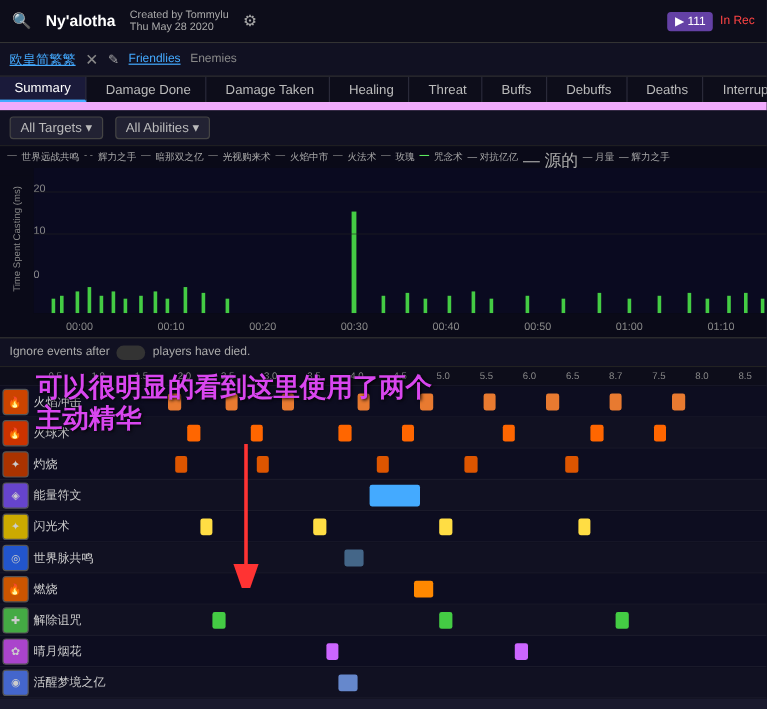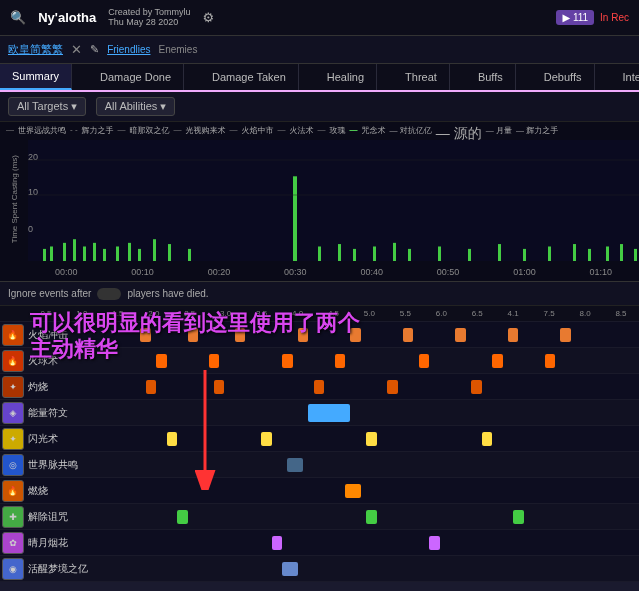--- a/index.html
+++ b/index.html
@@ -62,22 +62,22 @@
       cursor: pointer;
       font-size: 13px;
     }
 
     
     .nav-tabs {
       background: #0d0d1a;
       height: 28px;
       display: flex;
       align-items: center;
-      border-bottom: 2px solid #f0abfc;
-      gap: 16px;
+      border-bottom: 7px solid #f0abfc;
+      gap: 4px;
     }
     .nav-tab {
       padding: 0 12px;
       height: 100%;
       display: flex;
       align-items: center;
       color: #bbb;
       font-size: 11px;
       cursor: pointer;
       white-space: nowrap;
@@ -302,20 +302,23 @@
     <span>Healing</span>
   </div>
   <div class="nav-tab">
     <span>Threat</span>
   </div>
   <div class="nav-tab">
     <span>Buffs</span>
   </div>
   <div class="nav-tab">
     <span>Debuffs</span>
+  </div>
+  <div class="nav-tab">
+    <span>Deaths</span>
   </div>
   <div class="nav-tab">
     <span>Interrupts</span>
   </div>
   <div class="nav-tab">
     
   </div>
 </div>
 
 <div class="filter-bar">
@@ -426,21 +429,21 @@
     <span class="tick-mark">2.0</span>
     <span class="tick-mark">2.5</span>
     <span class="tick-mark">3.0</span>
     <span class="tick-mark">3.5</span>
     <span class="tick-mark">4.0</span>
     <span class="tick-mark">4.5</span>
     <span class="tick-mark">5.0</span>
     <span class="tick-mark">5.5</span>
     <span class="tick-mark">6.0</span>
     <span class="tick-mark">6.5</span>
-    <span class="tick-mark">4.1</span>
+    <span class="tick-mark">8.7</span>
     <span class="tick-mark">7.5</span>
     <span class="tick-mark">8.0</span>
     <span class="tick-mark">8.5</span>
   </div>
 </div>
 
 <div class="spells-container" id="spells-container">
 <div class="spell-row">
       <div class="spell-icon" style="background: rgb(204, 68, 0);">🔥</div>
       <div class="spell-name">火焰冲击</div>

